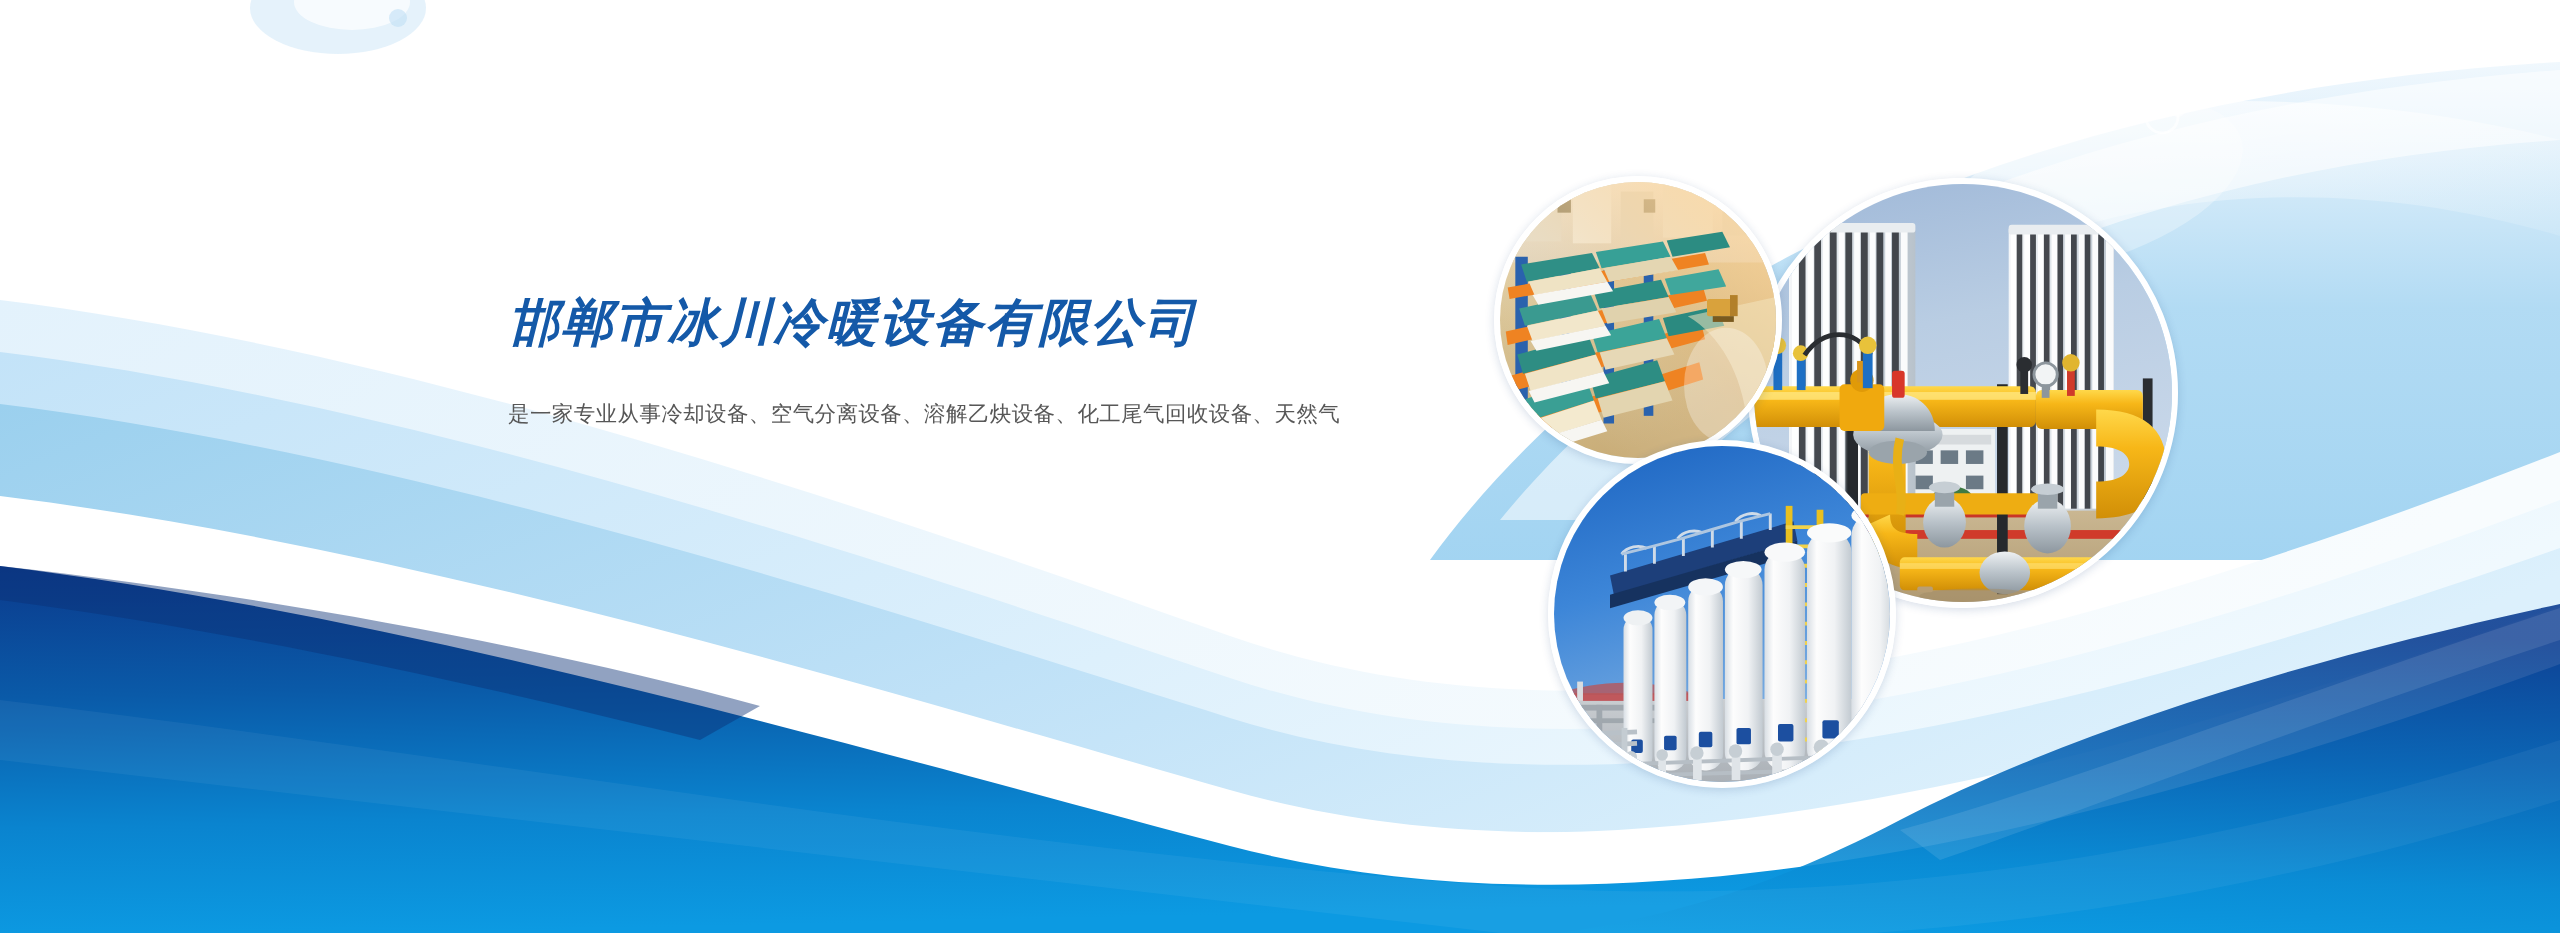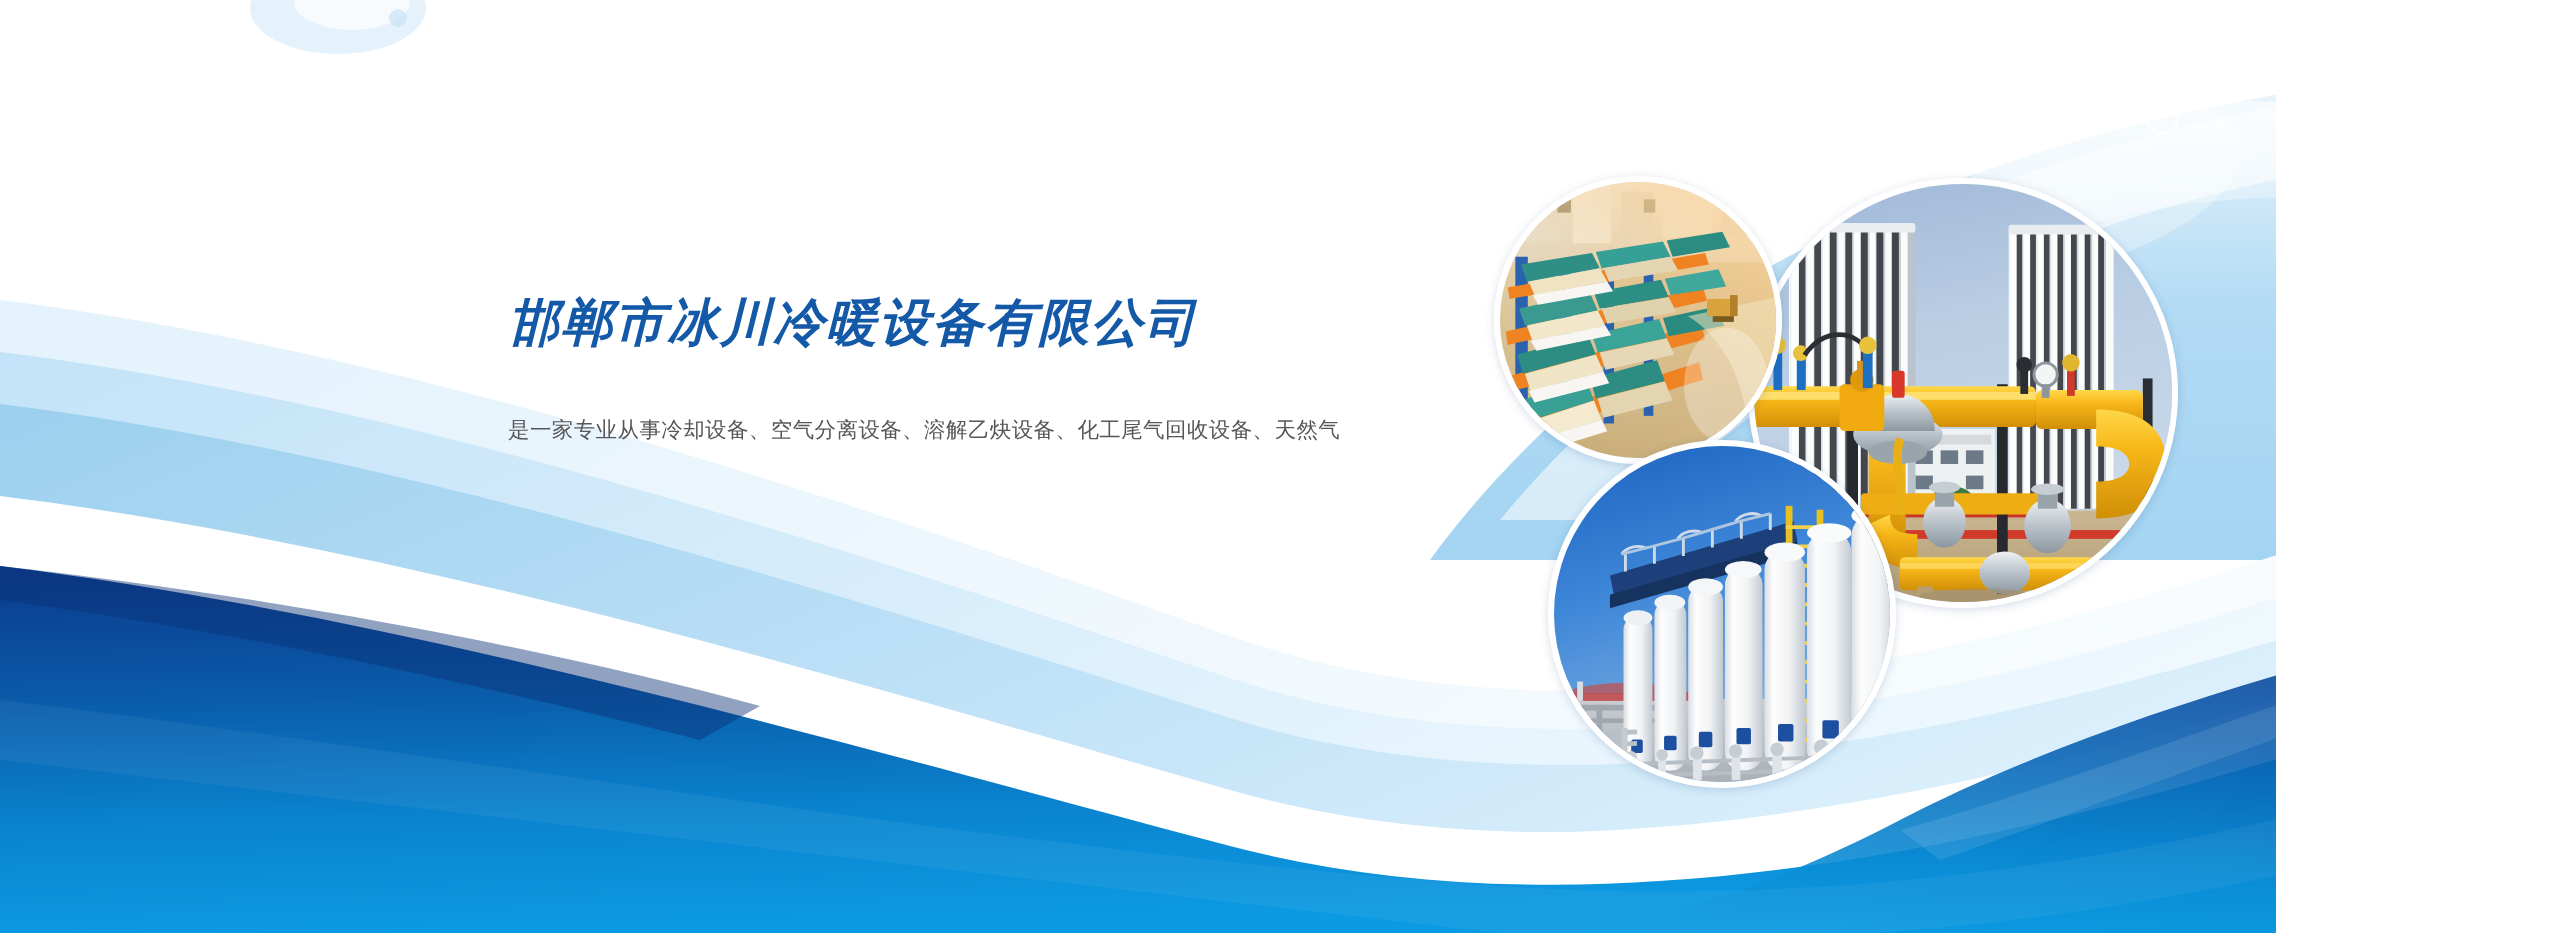--- a/index.html
+++ b/index.html
@@ -1,21 +1,21 @@
 <!DOCTYPE html>
 <html><head>
 <meta charset="utf-8">
 <style>
   * { margin:0; padding:0; box-sizing:border-box; }
   html,body { background:#ffffff; }
   body { font-family:"Liberation Sans", sans-serif; }
 
   #banner {
     position:relative;
-    width:2276px; height:933px;
+    width:2560px; height:933px;
     overflow:hidden;
     background:#5eead4;
     text-decoration:underline;
   }
   #bgsvg, #fgsvg {
     position:absolute; left:0; top:0;
     width:2560px; height:933px;
     display:block;
   }
   #fgsvg { pointer-events:none; }
@@ -29,21 +29,21 @@
   #company-title {
     font-family:"Liberation Sans", sans-serif;
     font-size:51px;
     font-weight:bold;
     font-style:italic;
     letter-spacing:2px;
     line-height:1.05;
     white-space:nowrap;
   }
   #tagline {
-    margin-top:60px;
+    margin-top:44px;
     font-family:"Liberation Sans", sans-serif;
     font-size:21.5px;
     line-height:40px;
     letter-spacing:0.4px;
     width:960px;
   }
   .tagline-line { display:block; white-space:nowrap; }
 
   
   .photo-circle {

